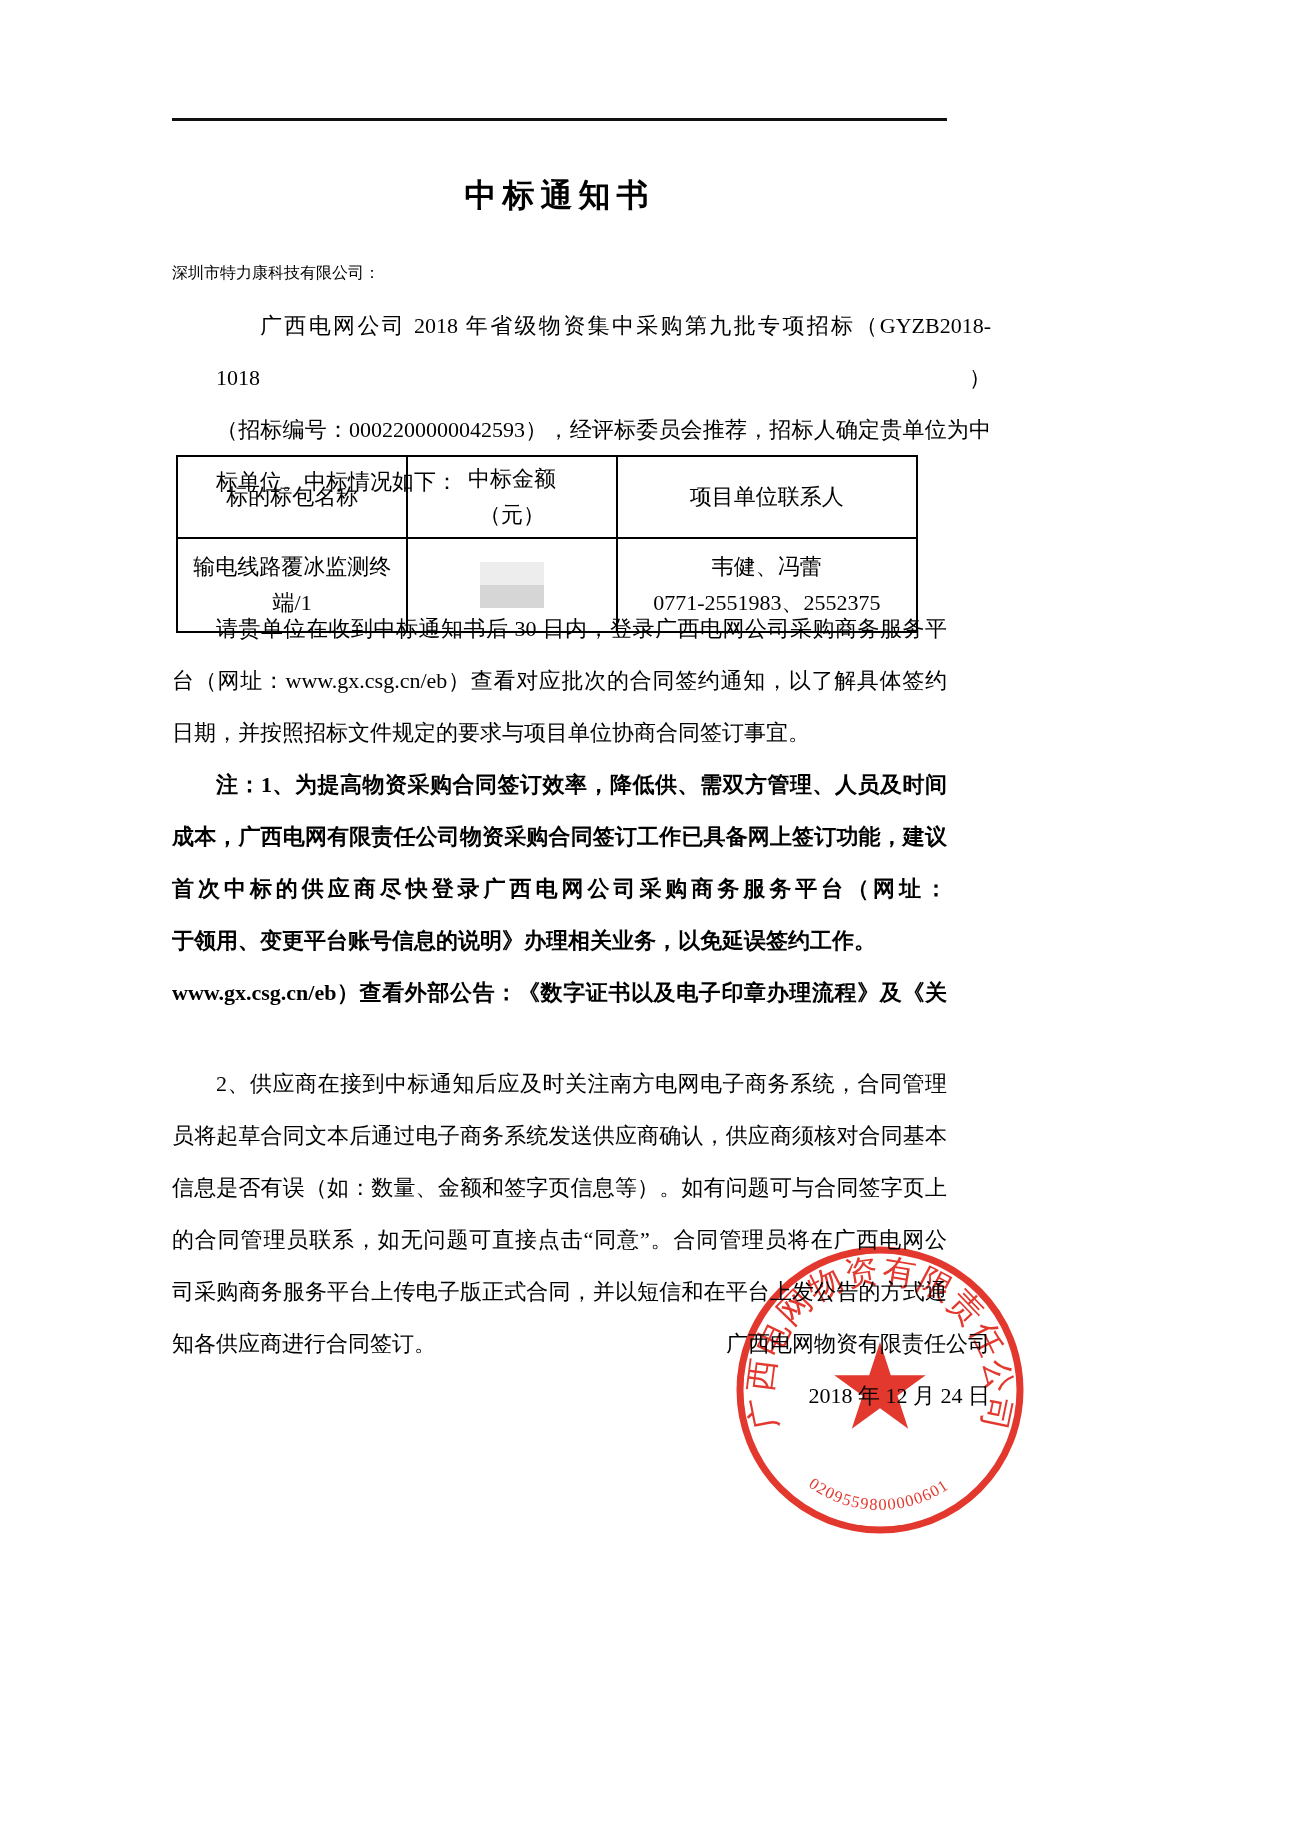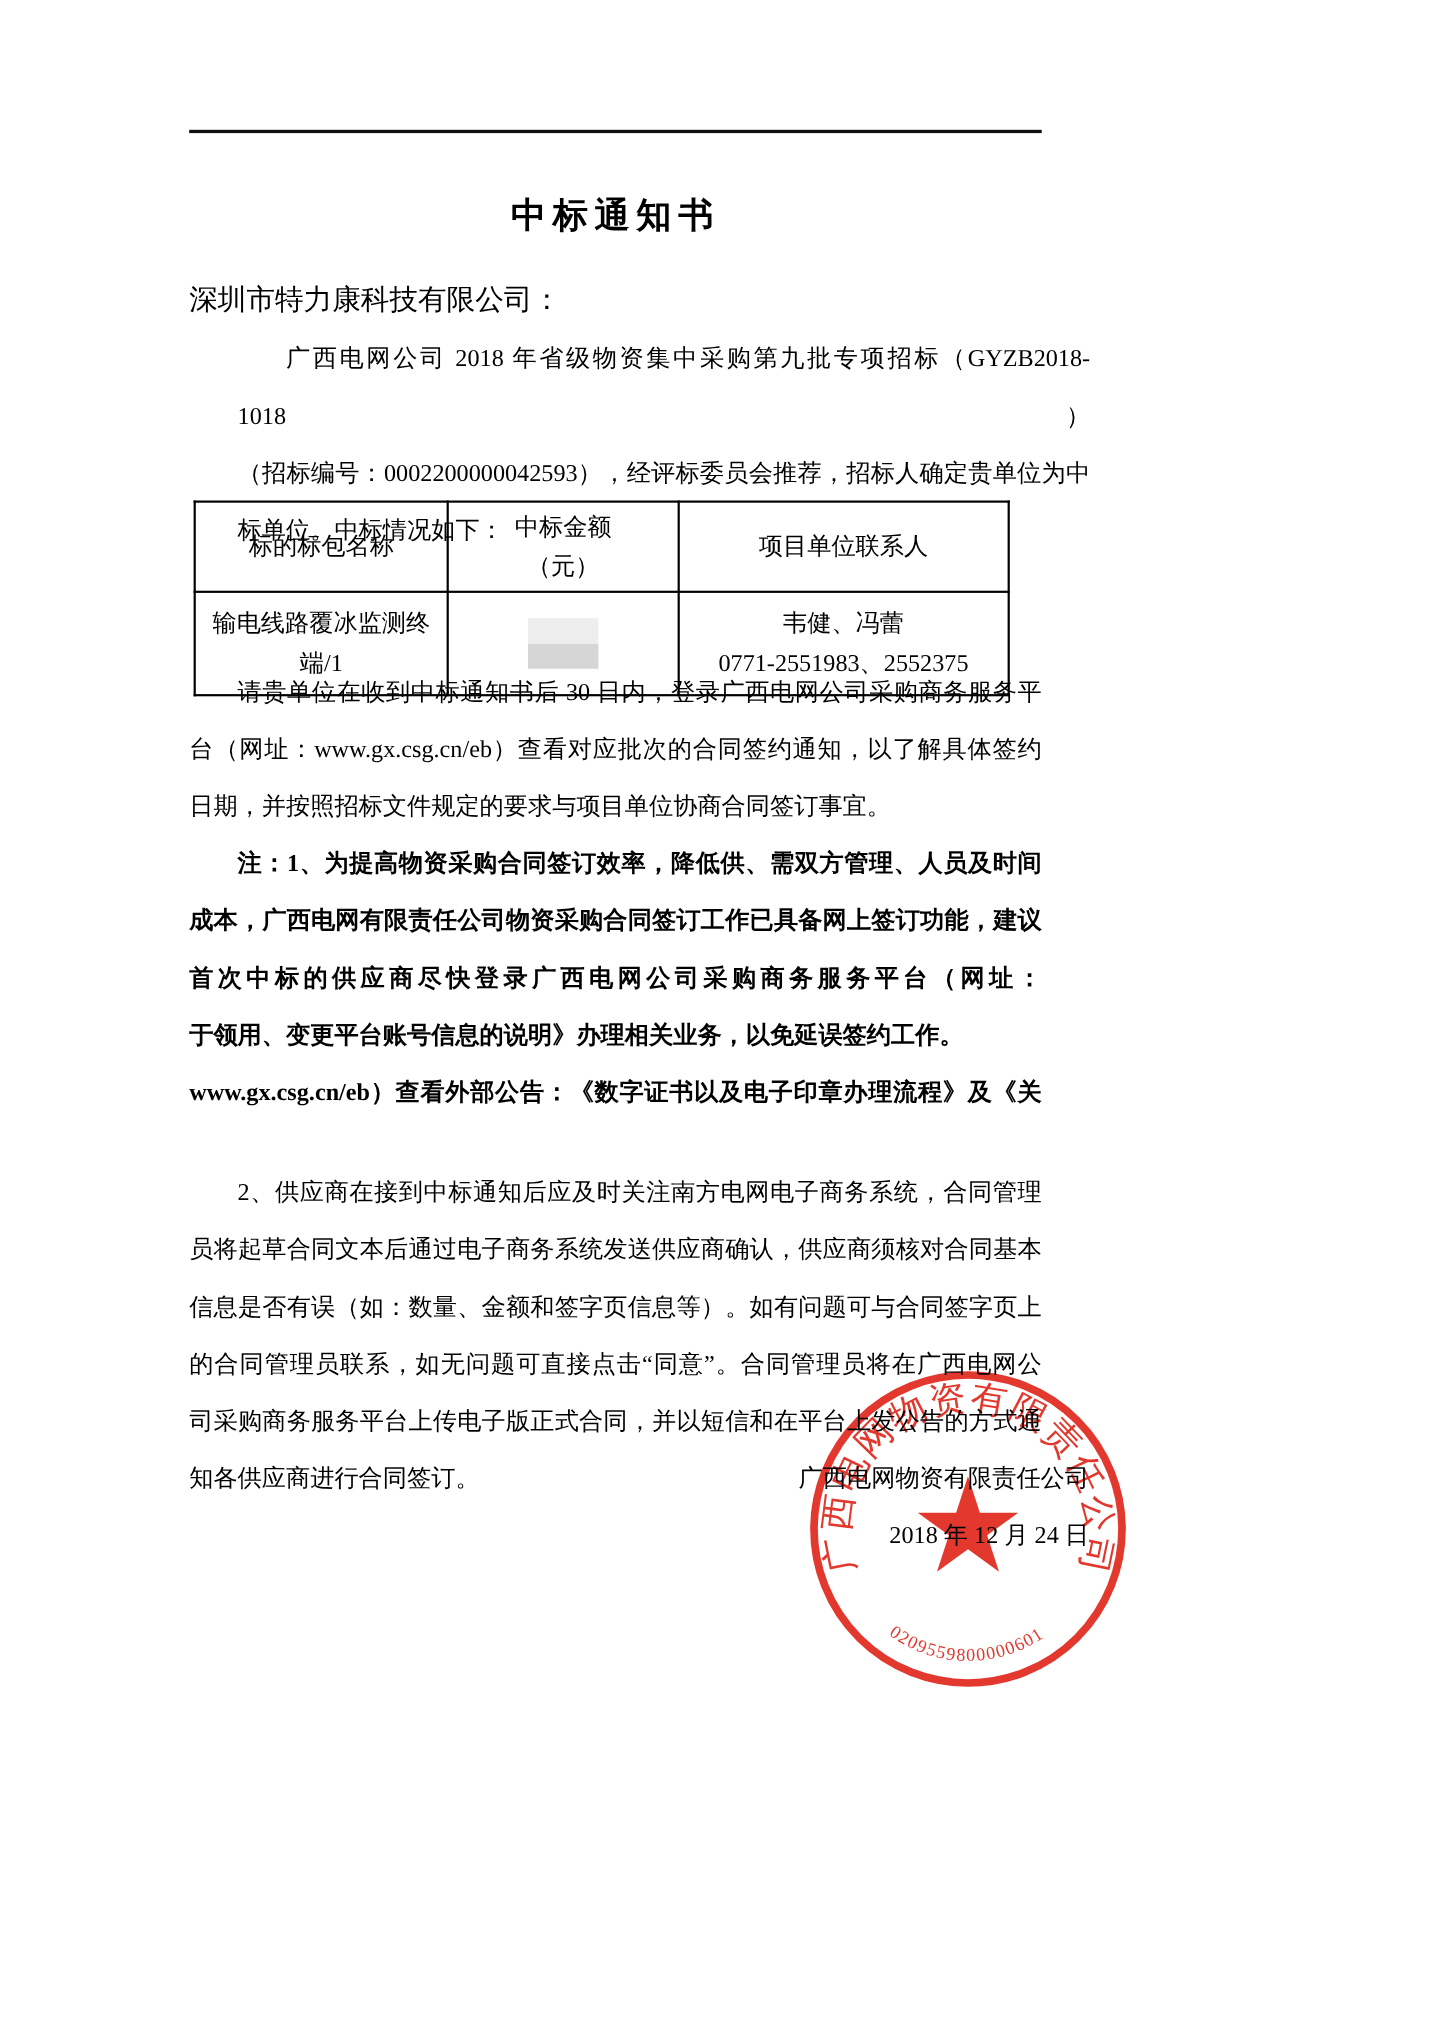--- a/index.html
+++ b/index.html
@@ -16,21 +16,21 @@
     width:775px;height:3px;background:#111;
   }
   .doc-title{
     position:absolute;left:172px;top:143px;width:775px;
     text-align:center;font-size:32px;font-weight:700;
     letter-spacing:6px;
     margin-top:31px;
   }
   .greeting{
     position:absolute;left:172px;top:256px;width:775px;
-    font-size:26px;line-height:34px;
+    font-size:16px;line-height:34px;
   }
   .para{
     position:absolute;left:172px;width:775px;
     font-size:22px;line-height:52px;
   }
   .para .line{
     text-align:justify;
     text-align-last:justify;
     white-space:normal;
   }

